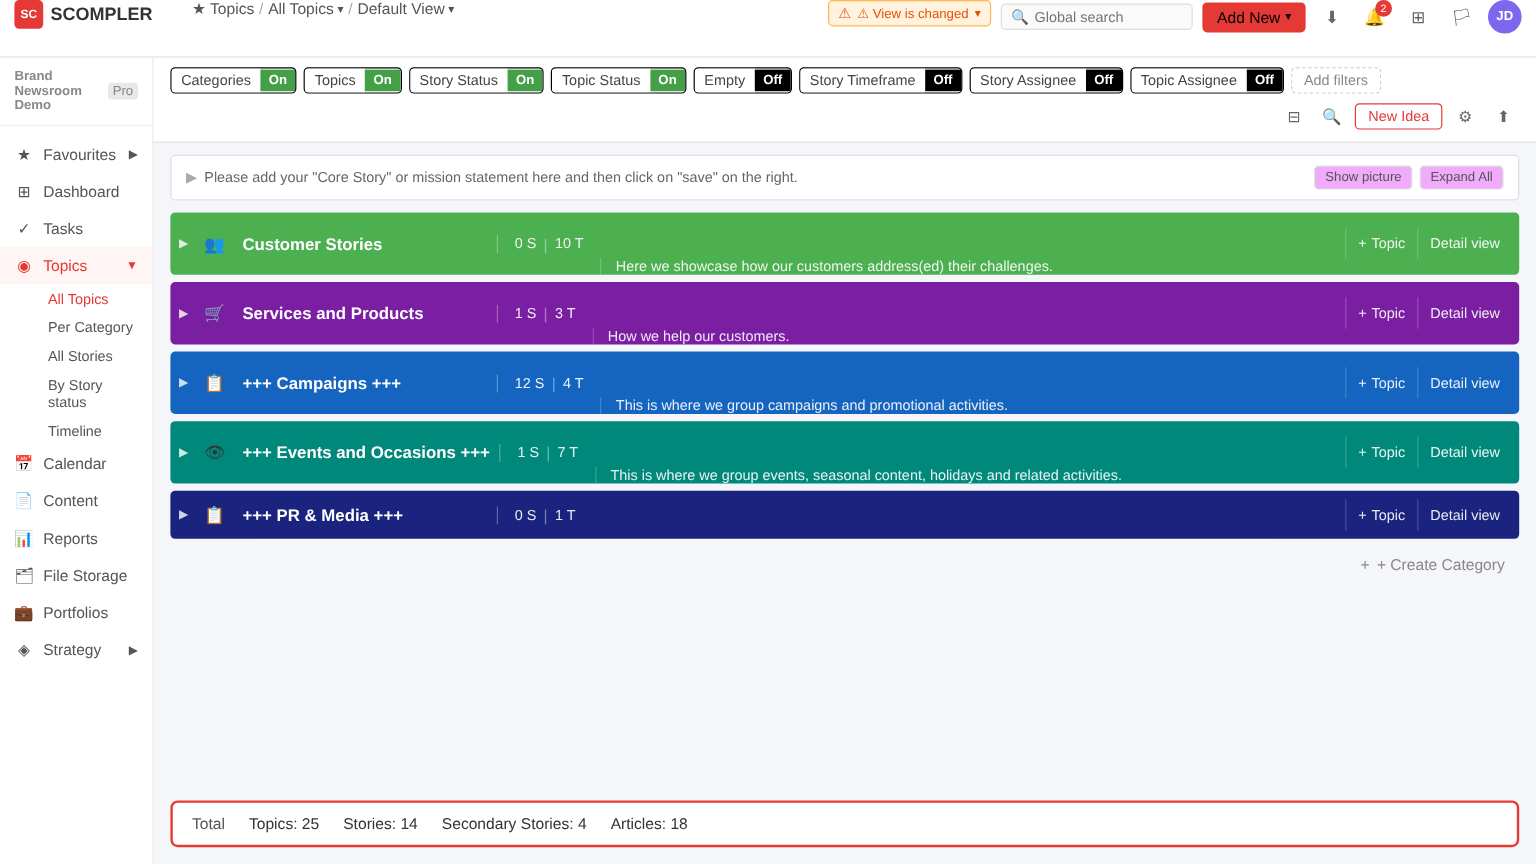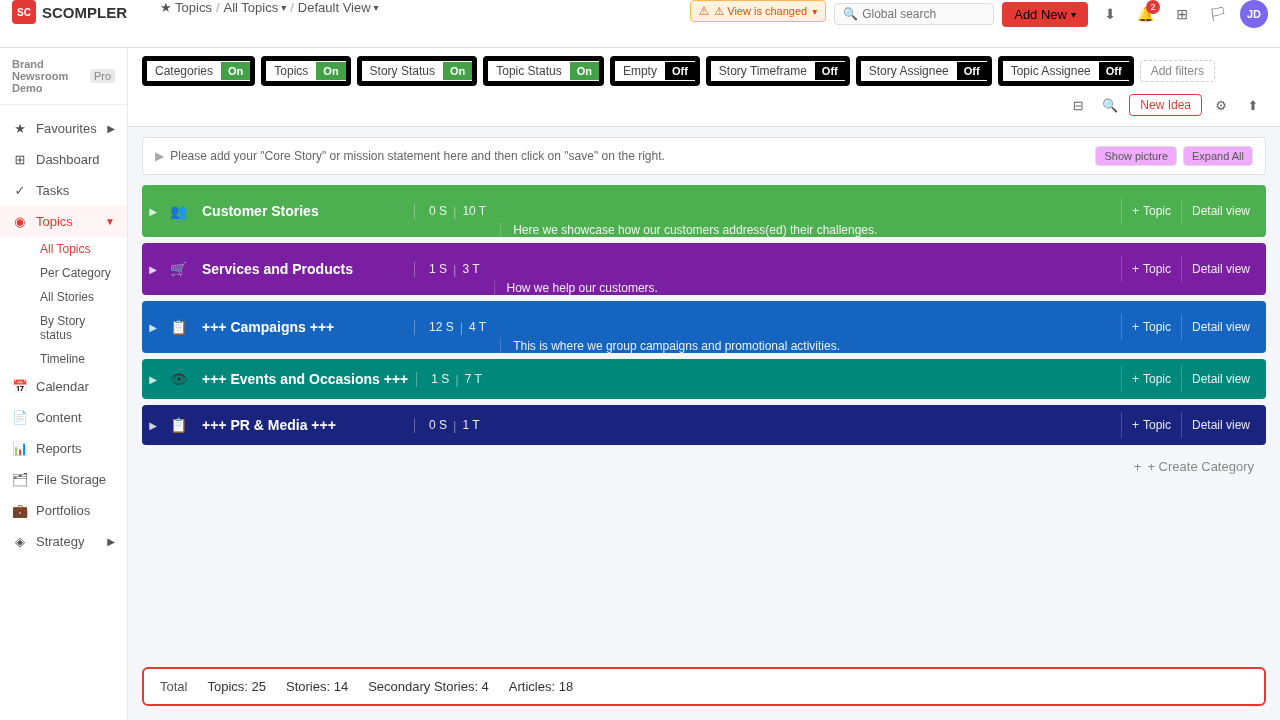--- a/index.html
+++ b/index.html
@@ -38,21 +38,21 @@
     .sidebar-item .icon { width: 16px; text-align: center; font-size: 13px; }
     .sidebar-sub { padding: 0 0 0 28px; }
     .sidebar-sub-item { padding: 5px 12px; cursor: pointer; color: #555; font-size: 12px; display: flex; align-items: center; gap: 4px; }
     .sidebar-sub-item.active { color: #e53935; font-weight: 500; }
 
     
     .main { flex: 1; display: flex; flex-direction: column; overflow: hidden; }
 
     
     .filter-bar { background: #fff; border-bottom: 1px solid #e0e0e0; padding: 8px 14px; display: flex; align-items: center; gap: 6px; flex-wrap: wrap; flex-shrink: 0; }
-    .filter-chip { display: flex; align-items: center; gap: 0; border: 5px solid #000000; border-radius: 4px; overflow: hidden; font-size: 12px; cursor: pointer; }
+    .filter-chip { display: flex; align-items: center; gap: 0; border: 1px solid #000000; border-radius: 4px; overflow: hidden; font-size: 12px; cursor: pointer; }
     .filter-chip .label { padding: 3px 8px; color: #444; background: #fff; }
     .filter-chip .status { padding: 3px 7px; font-weight: 600; font-size: 11px; }
     .filter-chip .status.on { background: #43a047; color: #fff; }
     .filter-chip .status.off { background: #000000; color: #fff; }
     .add-filters-btn { border: 1px dashed #ccc; border-radius: 4px; padding: 3px 10px; font-size: 12px; color: #888; cursor: pointer; background: #fff; }
     .filter-actions { display: flex; align-items: center; gap: 6px; margin-left: auto; }
     .new-idea-btn { background: #fff; border: 1px solid #e53935; color: #e53935; border-radius: 4px; padding: 3px 10px; font-size: 12px; cursor: pointer; }
     .filter-action-icon { width: 26px; height: 26px; display: flex; align-items: center; justify-content: center; cursor: pointer; color: #666; font-size: 13px; }
 
     
@@ -326,20 +326,21 @@
 
       <div class="category-row row-teal">
         <div class="cat-expand">▶</div>
         <div class="cat-icon">👁</div>
         <div class="cat-name">+++ Events and Occasions +++</div>
         <div class="cat-counts">
           <span class="cat-count s">1 S</span>
           <span style="color:rgba(255,255,255,0.4)">|</span>
           <span class="cat-count t">7 T</span>
         </div>
+        <div class="cat-desc">This is where we group events, seasonal content, holidays and related activities.</div>
         <div class="cat-actions">
           <div class="add-topic-btn">
             <span>+</span>
             <span>Topic</span>
           </div>
           <div class="detail-view-btn">Detail view</div>
         </div>
       </div>
 
       <div class="category-row row-darkblue">

